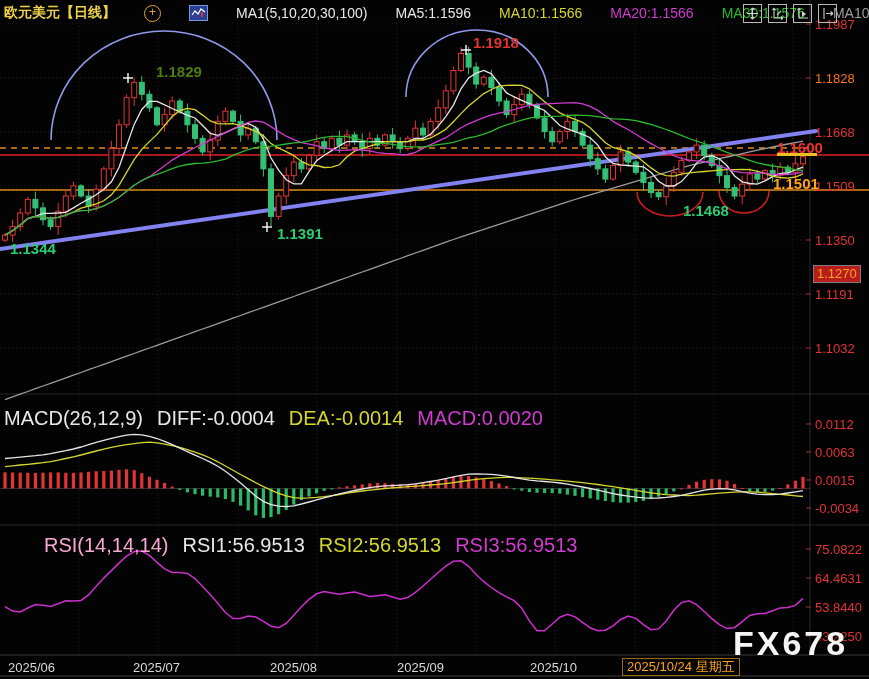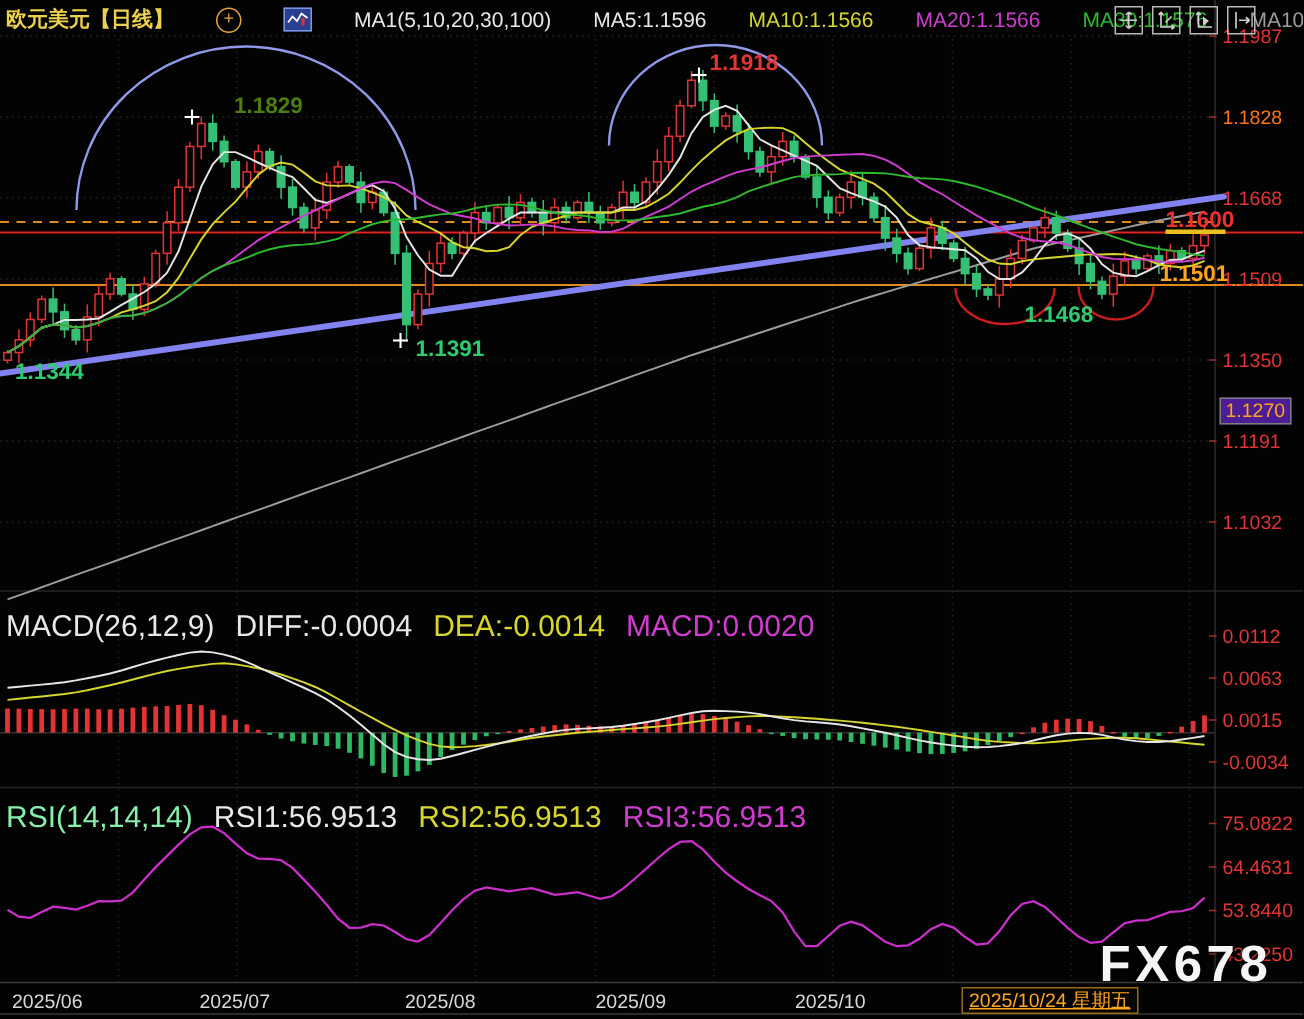--- a/index.html
+++ b/index.html
@@ -11,21 +11,21 @@
        font-size:14px;white-space:nowrap;}
   .title{font-weight:bold;}
   .add-btn{width:15px;height:15px;border:1px solid #e6a23c;border-radius:50%;color:#e6a23c;
            font-size:12px;line-height:13px;text-align:center;}
   .ctype{width:17px;height:14px;background:#2a3f8f;border:1px solid #7a97e0;display:inline-block;}
   .toolbar{position:absolute;left:743px;top:4px;display:flex;gap:6px;}
   .tool{width:17px;height:17px;border:1px solid #b9b9b9;display:flex;align-items:center;justify-content:center;}
   .panel-hdr{position:absolute;left:4px;font-size:20px;white-space:nowrap;display:flex;gap:14px;}
   .axis-label{position:absolute;left:815px;transform:translateY(-50%);font-size:13px;}
   .sub{font-size:13px;}
-  .tagbox{position:absolute;transform:translateY(-50%);font-size:13px;background:#4c1d95;
+  .tagbox{position:absolute;transform:translateY(-50%);font-size:13px;background:#b91c1c;
           border:1px solid #7d7d7d;padding:0 3px;line-height:16px;}
   .xlab{position:absolute;top:660px;font-size:13px;color:#d8d8d8;}
   .datebox{position:absolute;top:658px;font-size:13px;border:1px solid #9a6a14;background:#050505;
            padding:0 4px;line-height:16px;}
   .ann{position:absolute;transform:translateY(-50%);font-size:15px;font-weight:bold;}
   .tag{position:absolute;transform:translateY(-50%);font-size:15px;font-weight:bold;}
   .tag-underline{position:absolute;height:3px;width:40px;}
   .watermark{position:absolute;left:733px;top:624px;font-size:34px;font-weight:600;color:#f5f5f5;
              letter-spacing:3px;text-shadow:0 0 3px #000;}
 </style>
@@ -446,21 +446,21 @@
       <span class="axis-label sub" style="top: 549px; color: rgb(226, 52, 52);">75.0822</span>
       <span class="axis-label sub" style="top: 578px; color: rgb(226, 52, 52);">64.4631</span>
       <span class="axis-label sub" style="top: 607px; color: rgb(226, 52, 52);">53.8440</span>
       <span class="axis-label sub" style="top: 636px; color: rgb(226, 52, 52);">43.2250</span>
       <span class="tagbox" style="left: 813px; top: 274px; color: rgb(255, 164, 30);">1.1270</span>
       <span class="xlab" style="left: 8px;">2025/06</span>
       <span class="xlab" style="left: 133px;">2025/07</span>
       <span class="xlab" style="left: 270px;">2025/08</span>
       <span class="xlab" style="left: 397px;">2025/09</span>
       <span class="xlab" style="left: 530px;">2025/10</span>
-      <span class="datebox" style="left: 641px; color: rgb(255, 164, 30); text-decoration: underline;">2025/10/24 星期五</span>
+      <span class="datebox" style="left: 622px; color: rgb(255, 164, 30);">2025/10/24 星期五</span>
       <span class="ann" style="left: 136px; top: 71px; color: #4d7c0f; margin-left: 20px;">1.1829</span>
       <span class="ann" style="left: 473px; top: 42px; color: rgb(226, 52, 52);">1.1918</span>
       <span class="ann" style="left: 10px; top: 248px; color: rgb(46, 204, 113);">1.1344</span>
       <span class="ann" style="left: 277px; top: 233px; color: rgb(46, 204, 113);">1.1391</span>
       <span class="ann" style="left: 683px; top: 210px; color: rgb(46, 204, 113);">1.1468</span>
       <span class="tag" style="left: 777px; top: 147px; color: rgb(240, 48, 48);">1.1600</span>
       <span class="tag-underline" style="left: 777px; top: 153px; background: rgb(232, 192, 32);"></span>
       <span class="tag" style="left: 773px; top: 183px; color: rgb(255, 164, 30);">1.1501</span>
     </div>
 
@@ -506,20 +506,20 @@
   </div>
 
   <div class="panel-hdr" style="top:407px">
     <span style="color: rgb(232, 232, 232);">MACD(26,12,9)</span>
     <span style="color: rgb(232, 232, 232);">DIFF:-0.0004</span>
     <span style="color: rgb(214, 214, 46);">DEA:-0.0014</span>
     <span style="color: rgb(208, 60, 208);">MACD:0.0020</span>
   </div>
 
   <div class="panel-hdr" style="top:534px">
-    <span style="color: #86efac;">RSI(14,14,14)</span>
+    <span style="color: #f9a8d4; margin-left: 40px;">RSI(14,14,14)</span>
     <span style="color: rgb(232, 232, 232);">RSI1:56.9513</span>
     <span style="color: rgb(214, 214, 46);">RSI2:56.9513</span>
     <span style="color: rgb(208, 60, 208);">RSI3:56.9513</span>
   </div>
 
   <span class="watermark">FX678</span>
 </div>
 
 </body></html>

